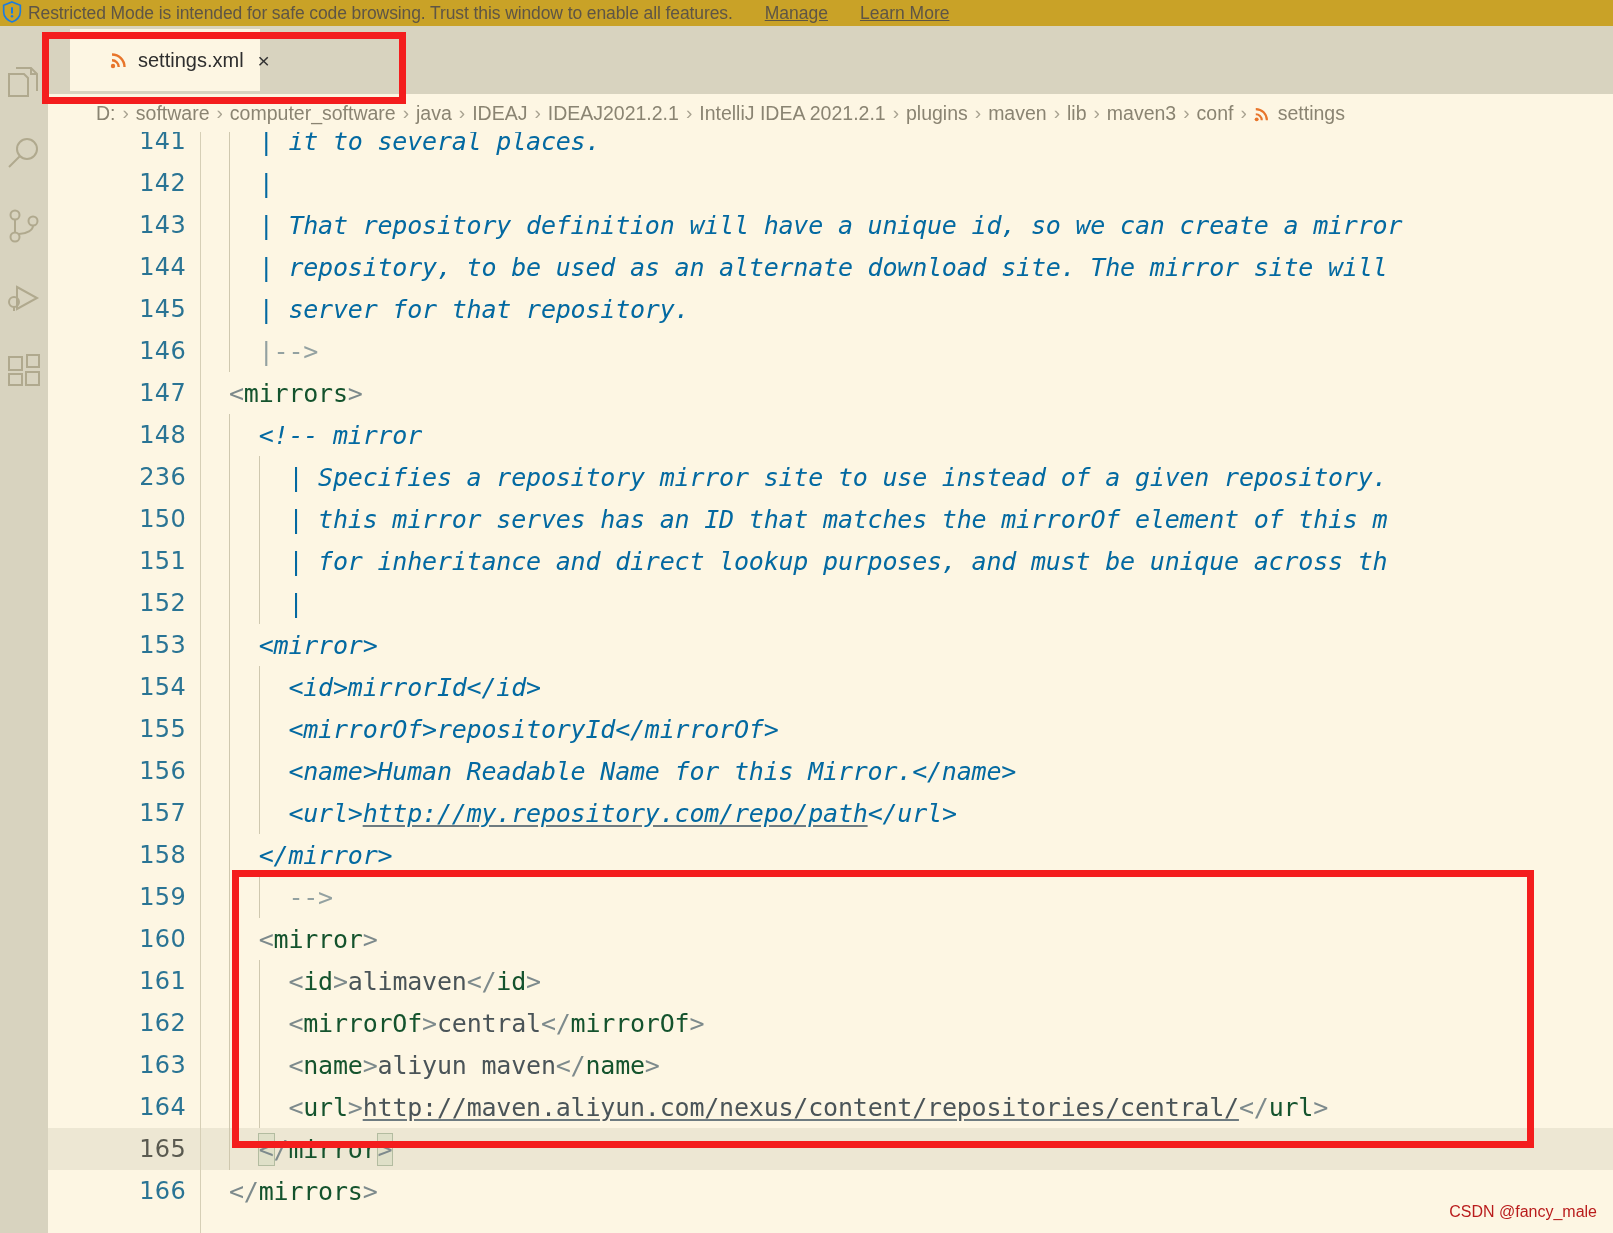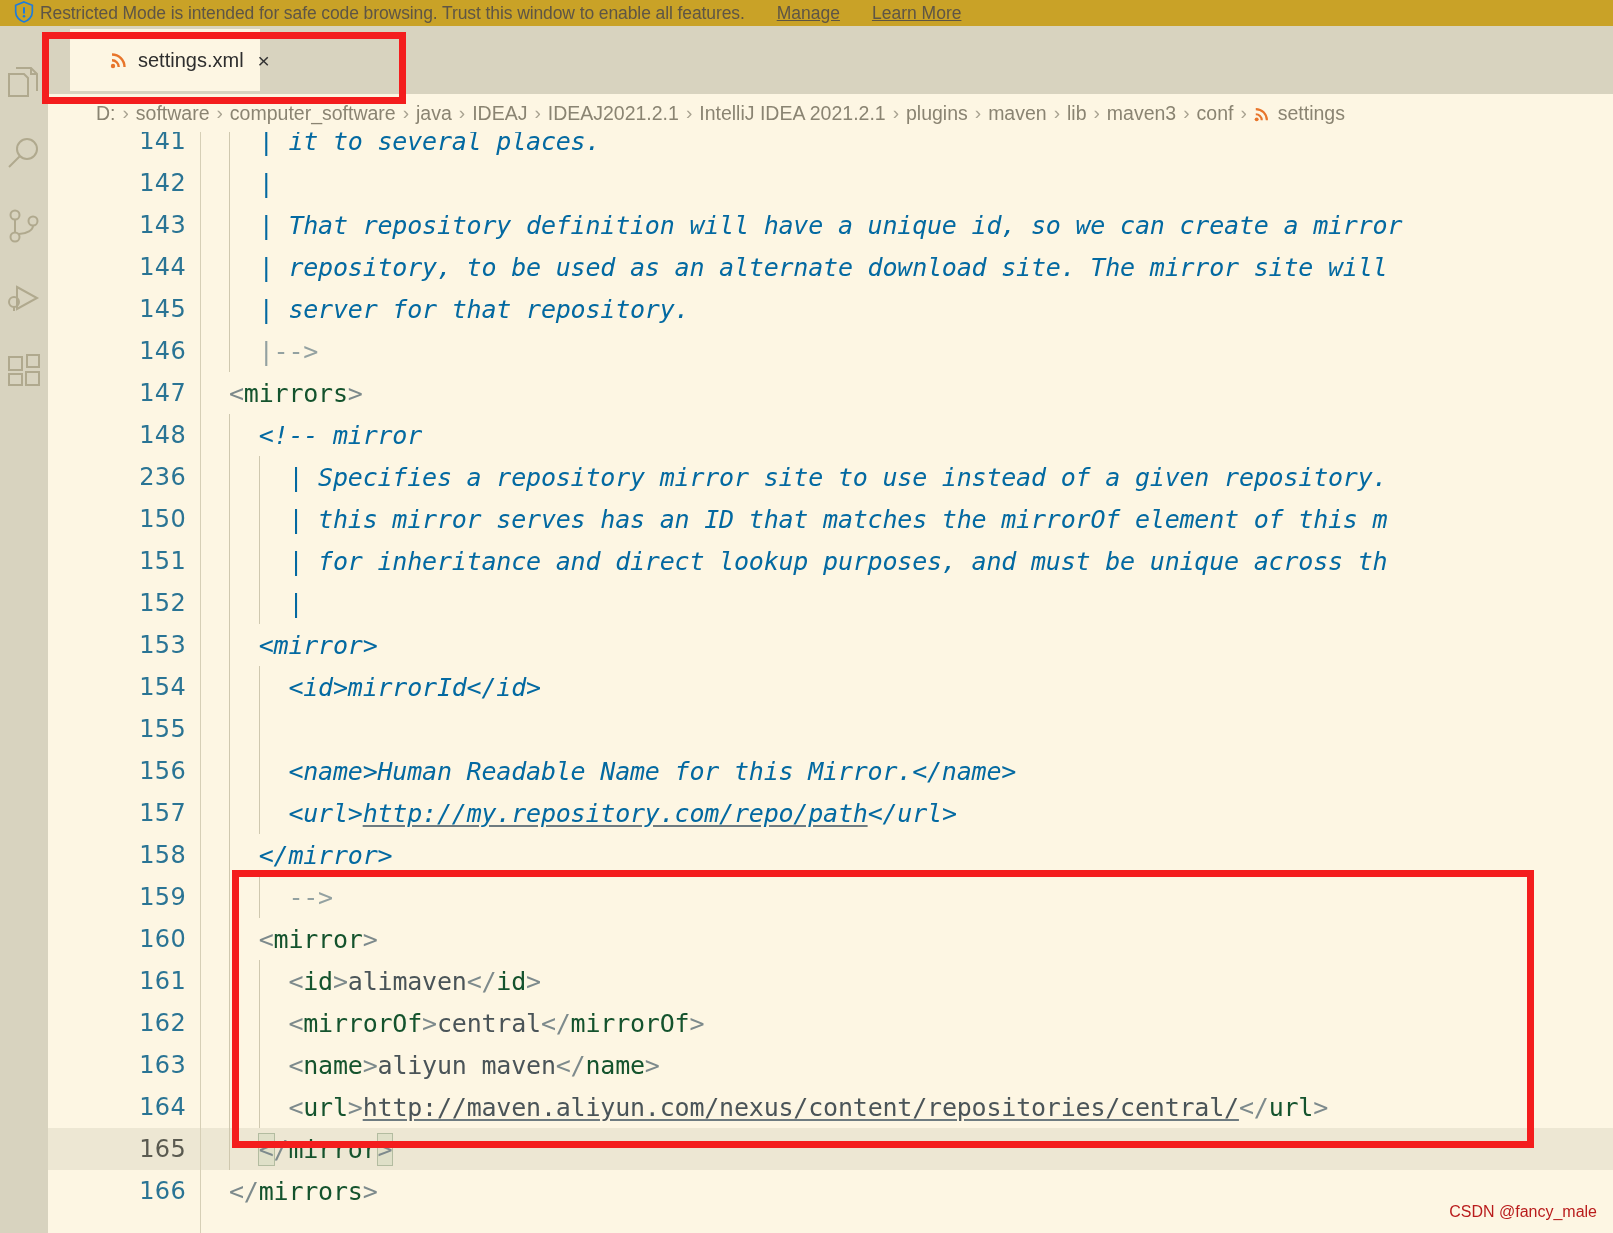--- a/index.html
+++ b/index.html
@@ -10,21 +10,21 @@
     font-family: "Liberation Sans", sans-serif;
   }
 
   #app { position: relative; width: 1613px; height: 1233px; overflow: hidden; }
 
   
   .banner {
     position: absolute; left: 0; top: 0; width: 1613px; height: 26px;
     background: #C9A227;
     display: flex; align-items: center;
-    padding-left: 14px;
+    padding-left: 2px;
     white-space: nowrap;
     overflow: hidden;
   }
   .banner-shield { width: 20px; height: 22px; flex: 0 0 20px; position: relative; top: -1px; }
   .banner-text {
     font-size: 17.5px; color: #5E5545; margin-left: 6px;
     letter-spacing: -0.1px;
   }
   .banner-link {
     font-size: 17.5px; color: #5E5545; margin-left: 32px;
@@ -335,20 +335,21 @@
         <div class="row">
           <div class="iguide" style="left: 181px;"></div>
           <div class="iguide" style="left: 211.1px;"></div>
           <div class="gutter">154</div>
           <div class="code"><span>    </span><span class="cmt">&lt;id&gt;mirrorId&lt;/id&gt;</span></div>
         </div>
         <div class="row">
           <div class="iguide" style="left: 181px;"></div>
           <div class="iguide" style="left: 211.1px;"></div>
           <div class="gutter">155</div>
+          <div class="code"><span>    </span><span class="cmt">&lt;mirrorOf&gt;repositoryId&lt;/mirrorOf&gt;</span></div>
         </div>
         <div class="row">
           <div class="iguide" style="left: 181px;"></div>
           <div class="iguide" style="left: 211.1px;"></div>
           <div class="gutter">156</div>
           <div class="code"><span>    </span><span class="cmt">&lt;name&gt;Human Readable Name for this Mirror.&lt;/name&gt;</span></div>
         </div>
         <div class="row">
           <div class="iguide" style="left: 181px;"></div>
           <div class="iguide" style="left: 211.1px;"></div>

